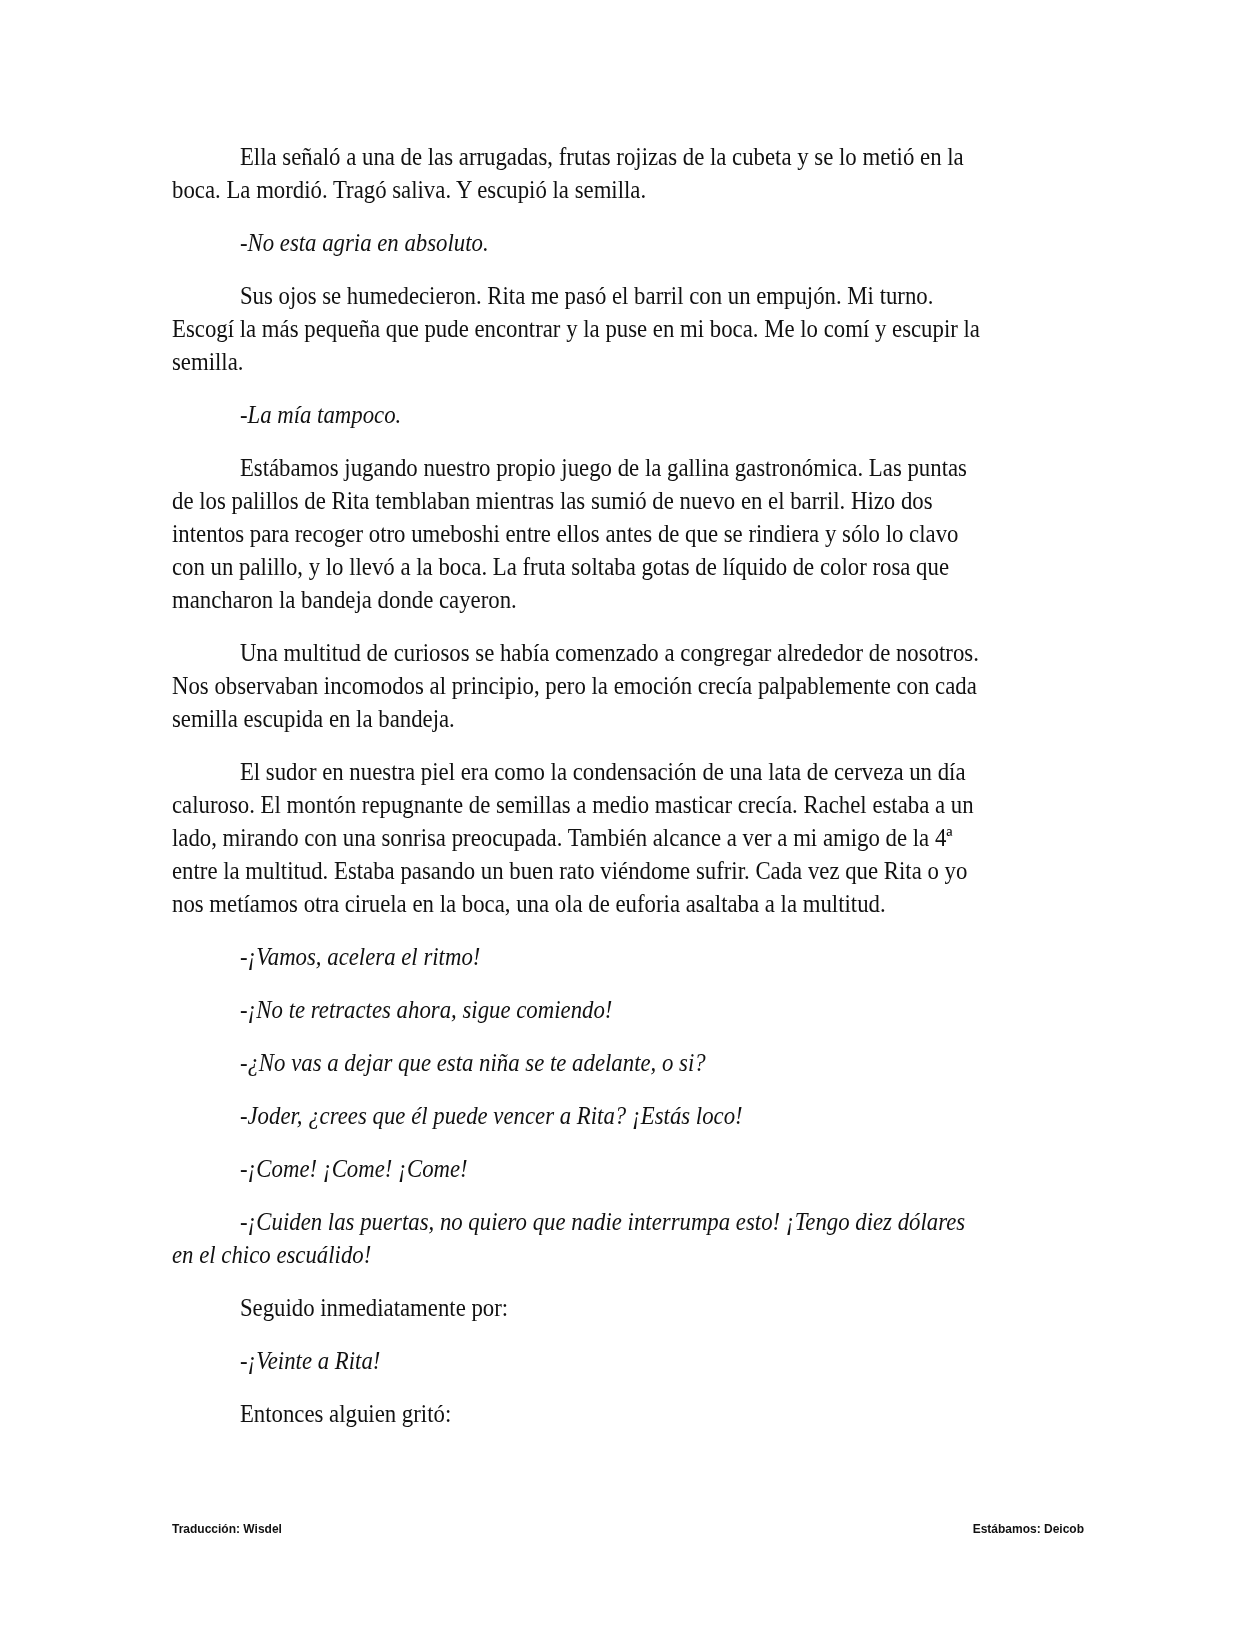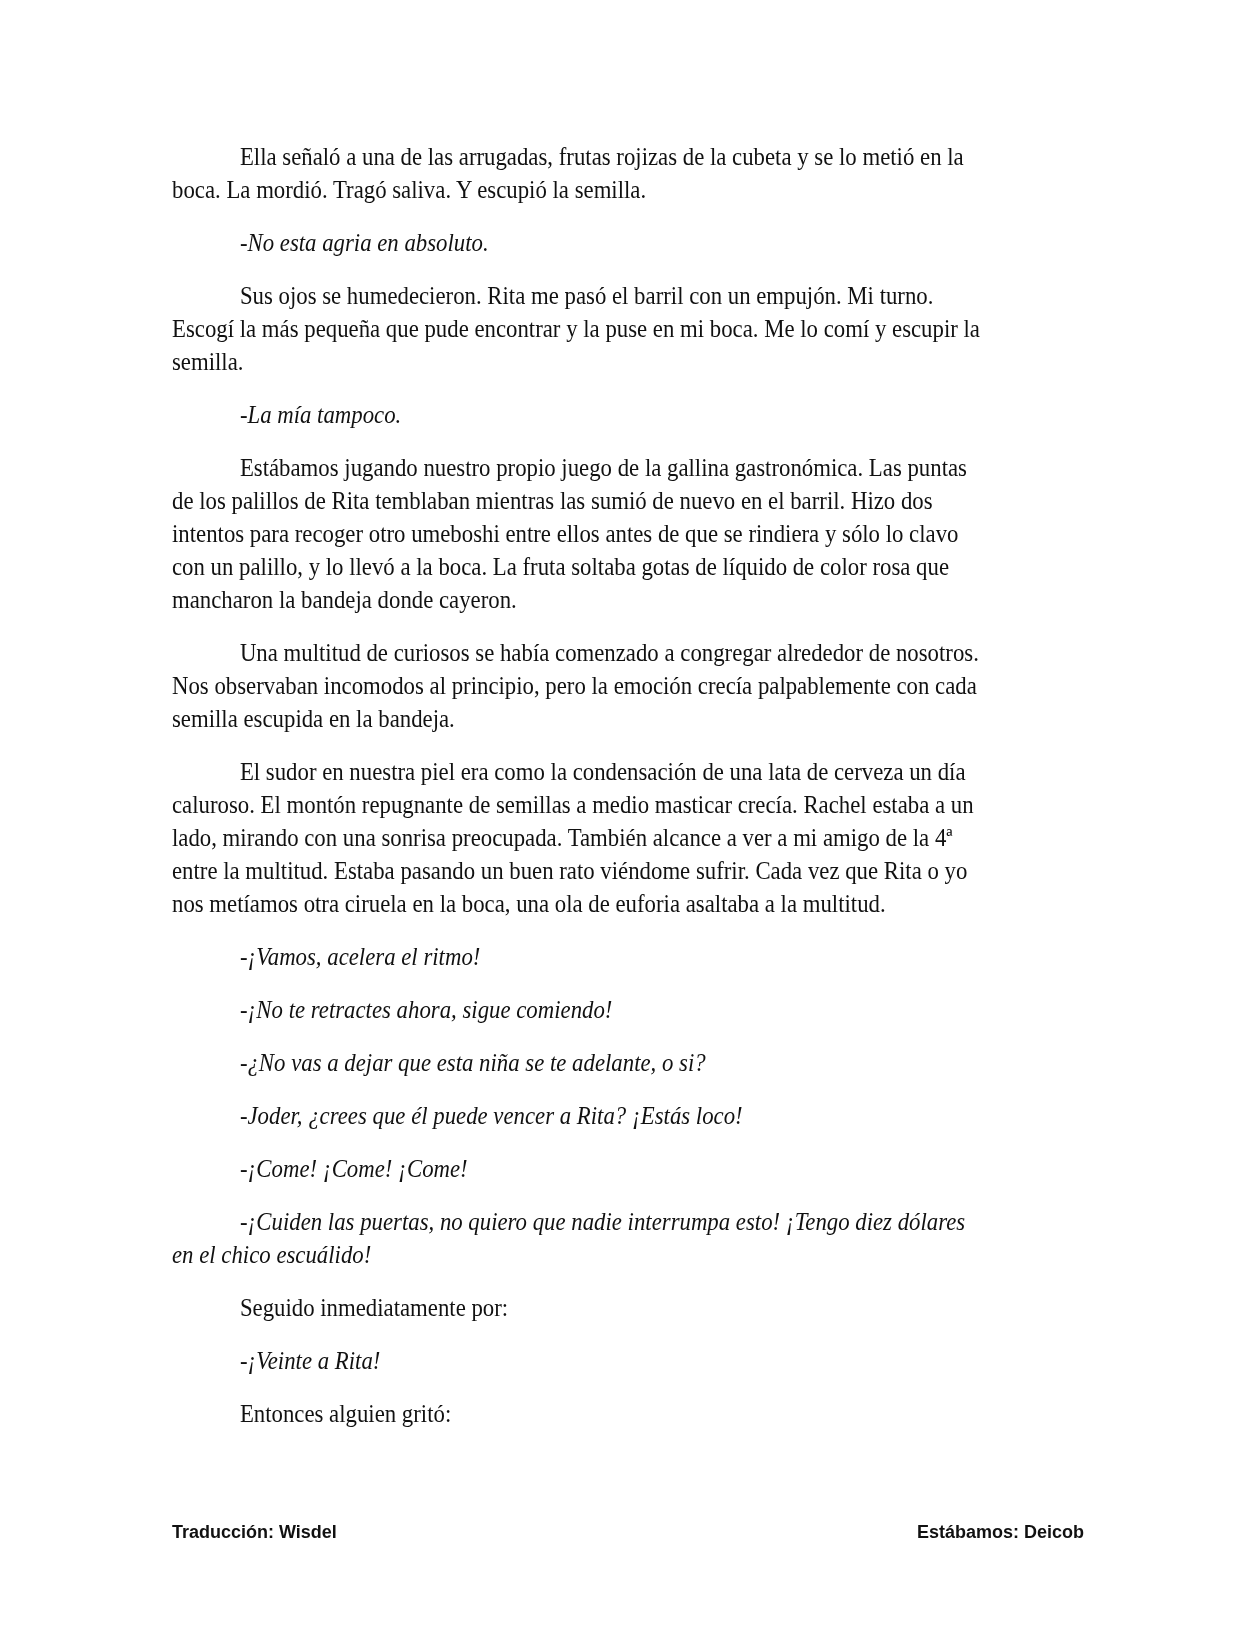--- a/index.html
+++ b/index.html
@@ -7,21 +7,21 @@
     .page { position: absolute; left: 0; top: 0; width: 1241px; height: 1651px; background: #fff; }
     .text {
       position: absolute; left: 172px; top: 140px; width: 870px;
       font-family: "Liberation Serif", serif; font-size: 24.5px; line-height: 33px; color: #111;
       transform: scaleX(0.93); transform-origin: left top;
     }
     .p { margin: 0 0 20px 0; text-indent: 73px; }
     .p.it { font-style: italic; }
     .footer {
       position: absolute; top: 1522px; left: 172px; width: 912px;
-      font-family: "Liberation Sans", sans-serif; font-weight: bold; font-size: 18px; color: #111;
+      font-family: "Liberation Sans", sans-serif; font-weight: bold; font-size: 12px; color: #111;
       display: flex; justify-content: space-between;
     }
   </style>
 </head>
 <body>
 
 <div class="page">
   <div class="text">
     <p class="p">Ella señaló a una de las arrugadas, frutas rojizas de la cubeta y se lo metió en la boca. La mordió. Tragó saliva. Y escupió la semilla.</p>
     <p class="p it">-No esta agria en absoluto.</p>

